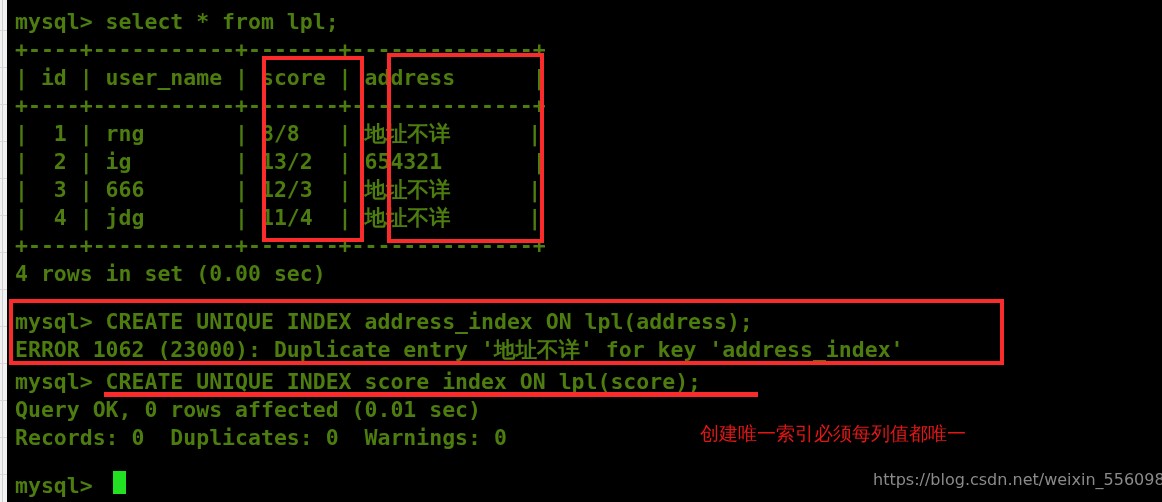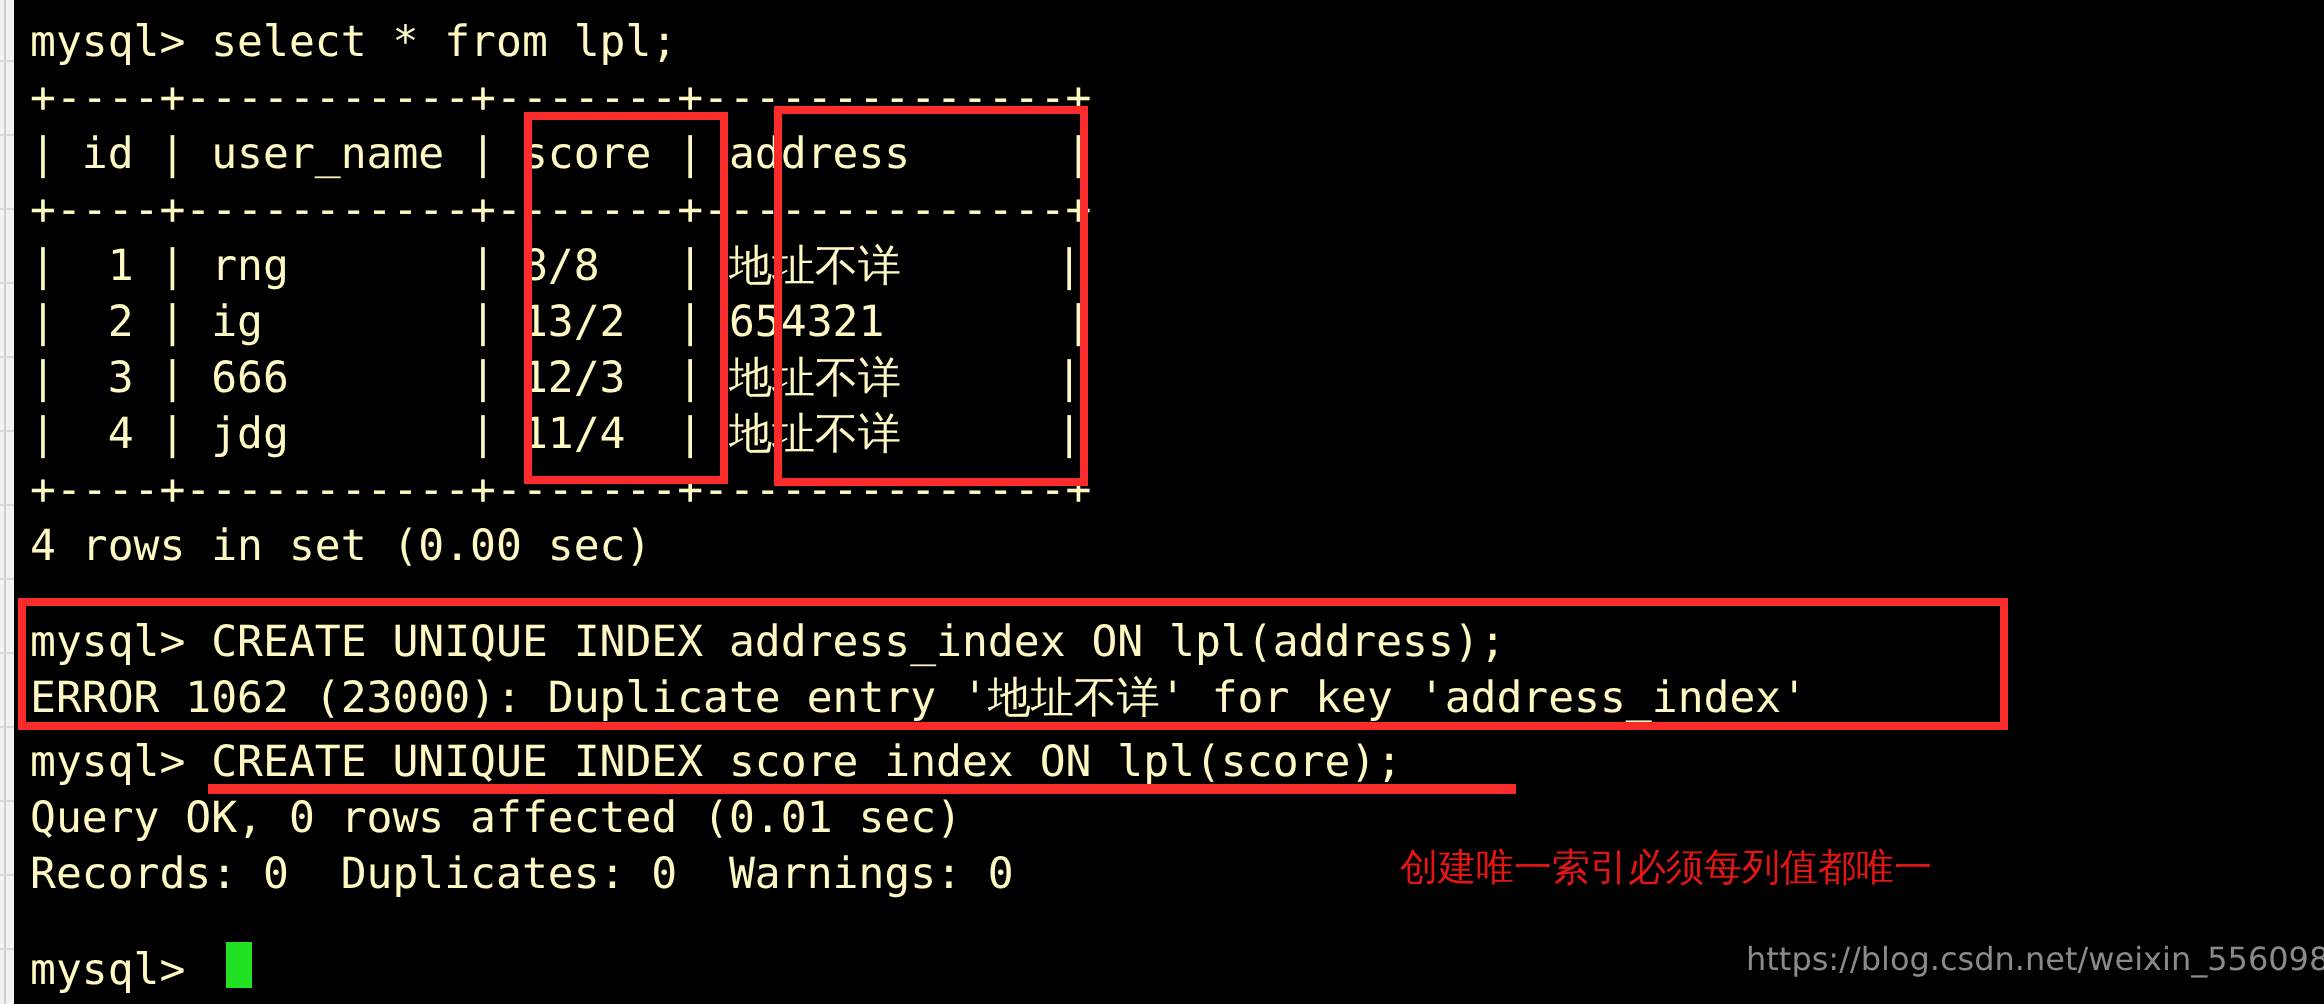--- a/index.html
+++ b/index.html
@@ -55,26 +55,27 @@
     display: block;
   }
 
   
   .term {
     position: absolute;
     left: 7px;
     top: 0;
     width: 1155px;
     height: 502px;
-    color: #fef9c3;
+    color: #4d7c0f;
     font-family: "DejaVu Sans Mono", monospace;
     font-size: 21.5px;
     line-height: 28.4px;
     white-space: pre;
     letter-spacing: 0px;
+    font-weight: bold;
   }
   .line {
     position: absolute;
     left: 8px;
     white-space: pre;
   }
 
   
   .anno-box {
     position: absolute;

